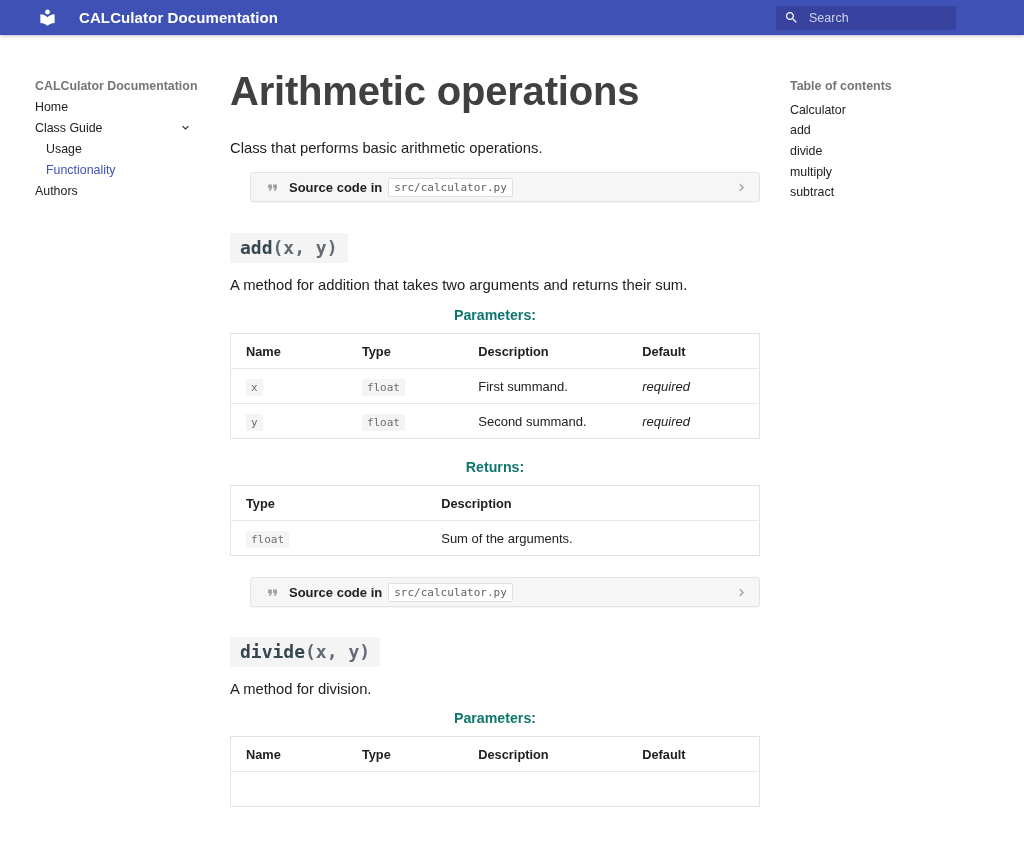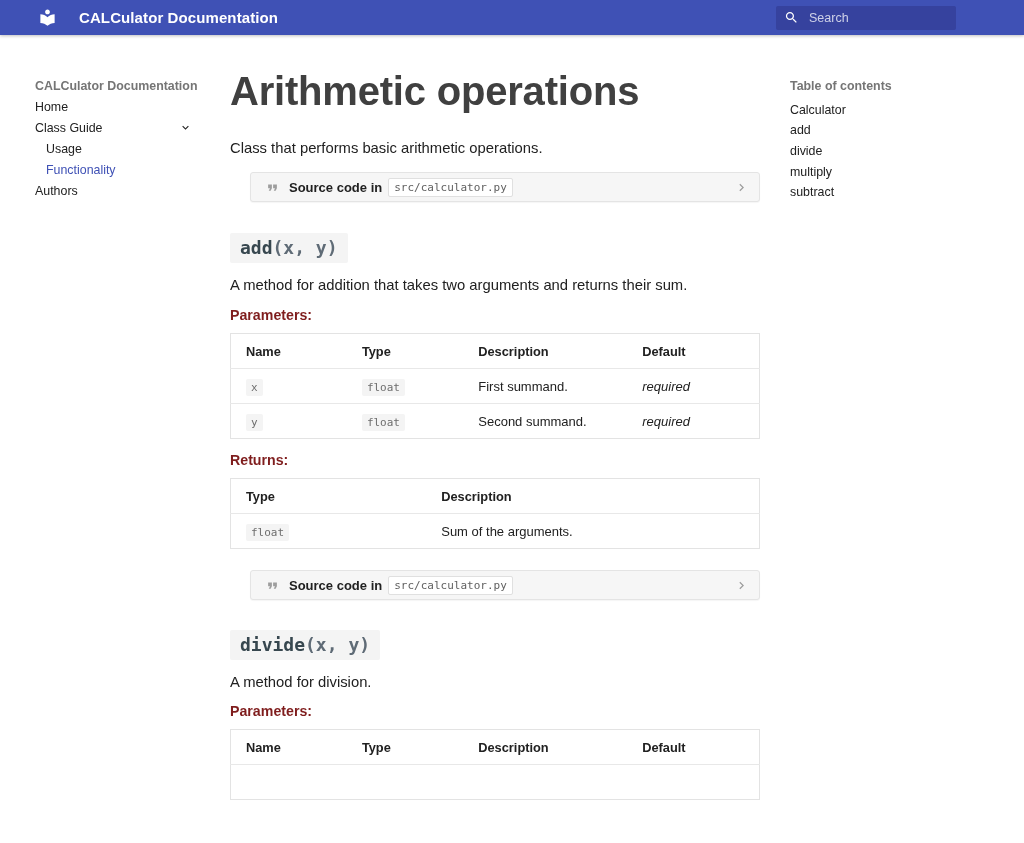--- a/index.html
+++ b/index.html
@@ -52,22 +52,22 @@
 
   .code-chip { font-family:"DejaVu Sans Mono","Liberation Mono",monospace; font-size:11px;
     background:#fff; border:1px solid #e0e0e0; border-radius:2px; padding:2px 5px; color:#616161; }
 
   .signature { display:inline-block; margin-top:31px; background:#f4f4f4; border-radius:2px;
     padding:4px 10px 5px; font-family:"DejaVu Sans Mono","Liberation Mono",monospace; font-size:18px; }
   .signature .sig-name { color:#37474f; }
   .signature .sig-args { color:#5f6b76; }
 
   .sig-desc { margin-top:12px; }
-  .section-label { margin-top:11px; font-size:14.2px; font-weight:700; color:#7f1d1d; }
-  .section-label.returns { margin-top:13px; }
+  .section-label { margin-top:11px; font-size:14.2px; font-weight:700; color:#0f766e;text-align:center; }
+  .section-label.returns { margin-top:20px; }
 
   table.doc-table { margin-top:10px; width:530px; border-collapse:collapse;
     border:1px solid #e3e3e3; font-size:13px; table-layout:fixed; }
   table.doc-table th, table.doc-table td { text-align:left; padding:0 0 0 15px; height:35px;
     vertical-align:middle; border-bottom:1px solid #e8e8e8; font-weight:400; }
   table.doc-table th { font-weight:700; color:#212121; font-size:12.8px; }
   table.doc-table tr:last-child td { border-bottom:none; }
   .cell-chip { font-family:"DejaVu Sans Mono","Liberation Mono",monospace; font-size:11px;
     background:#f4f4f4; border-radius:2px; padding:2px 5px; color:#6d6d6d; }
   .italic { font-style:italic; }

